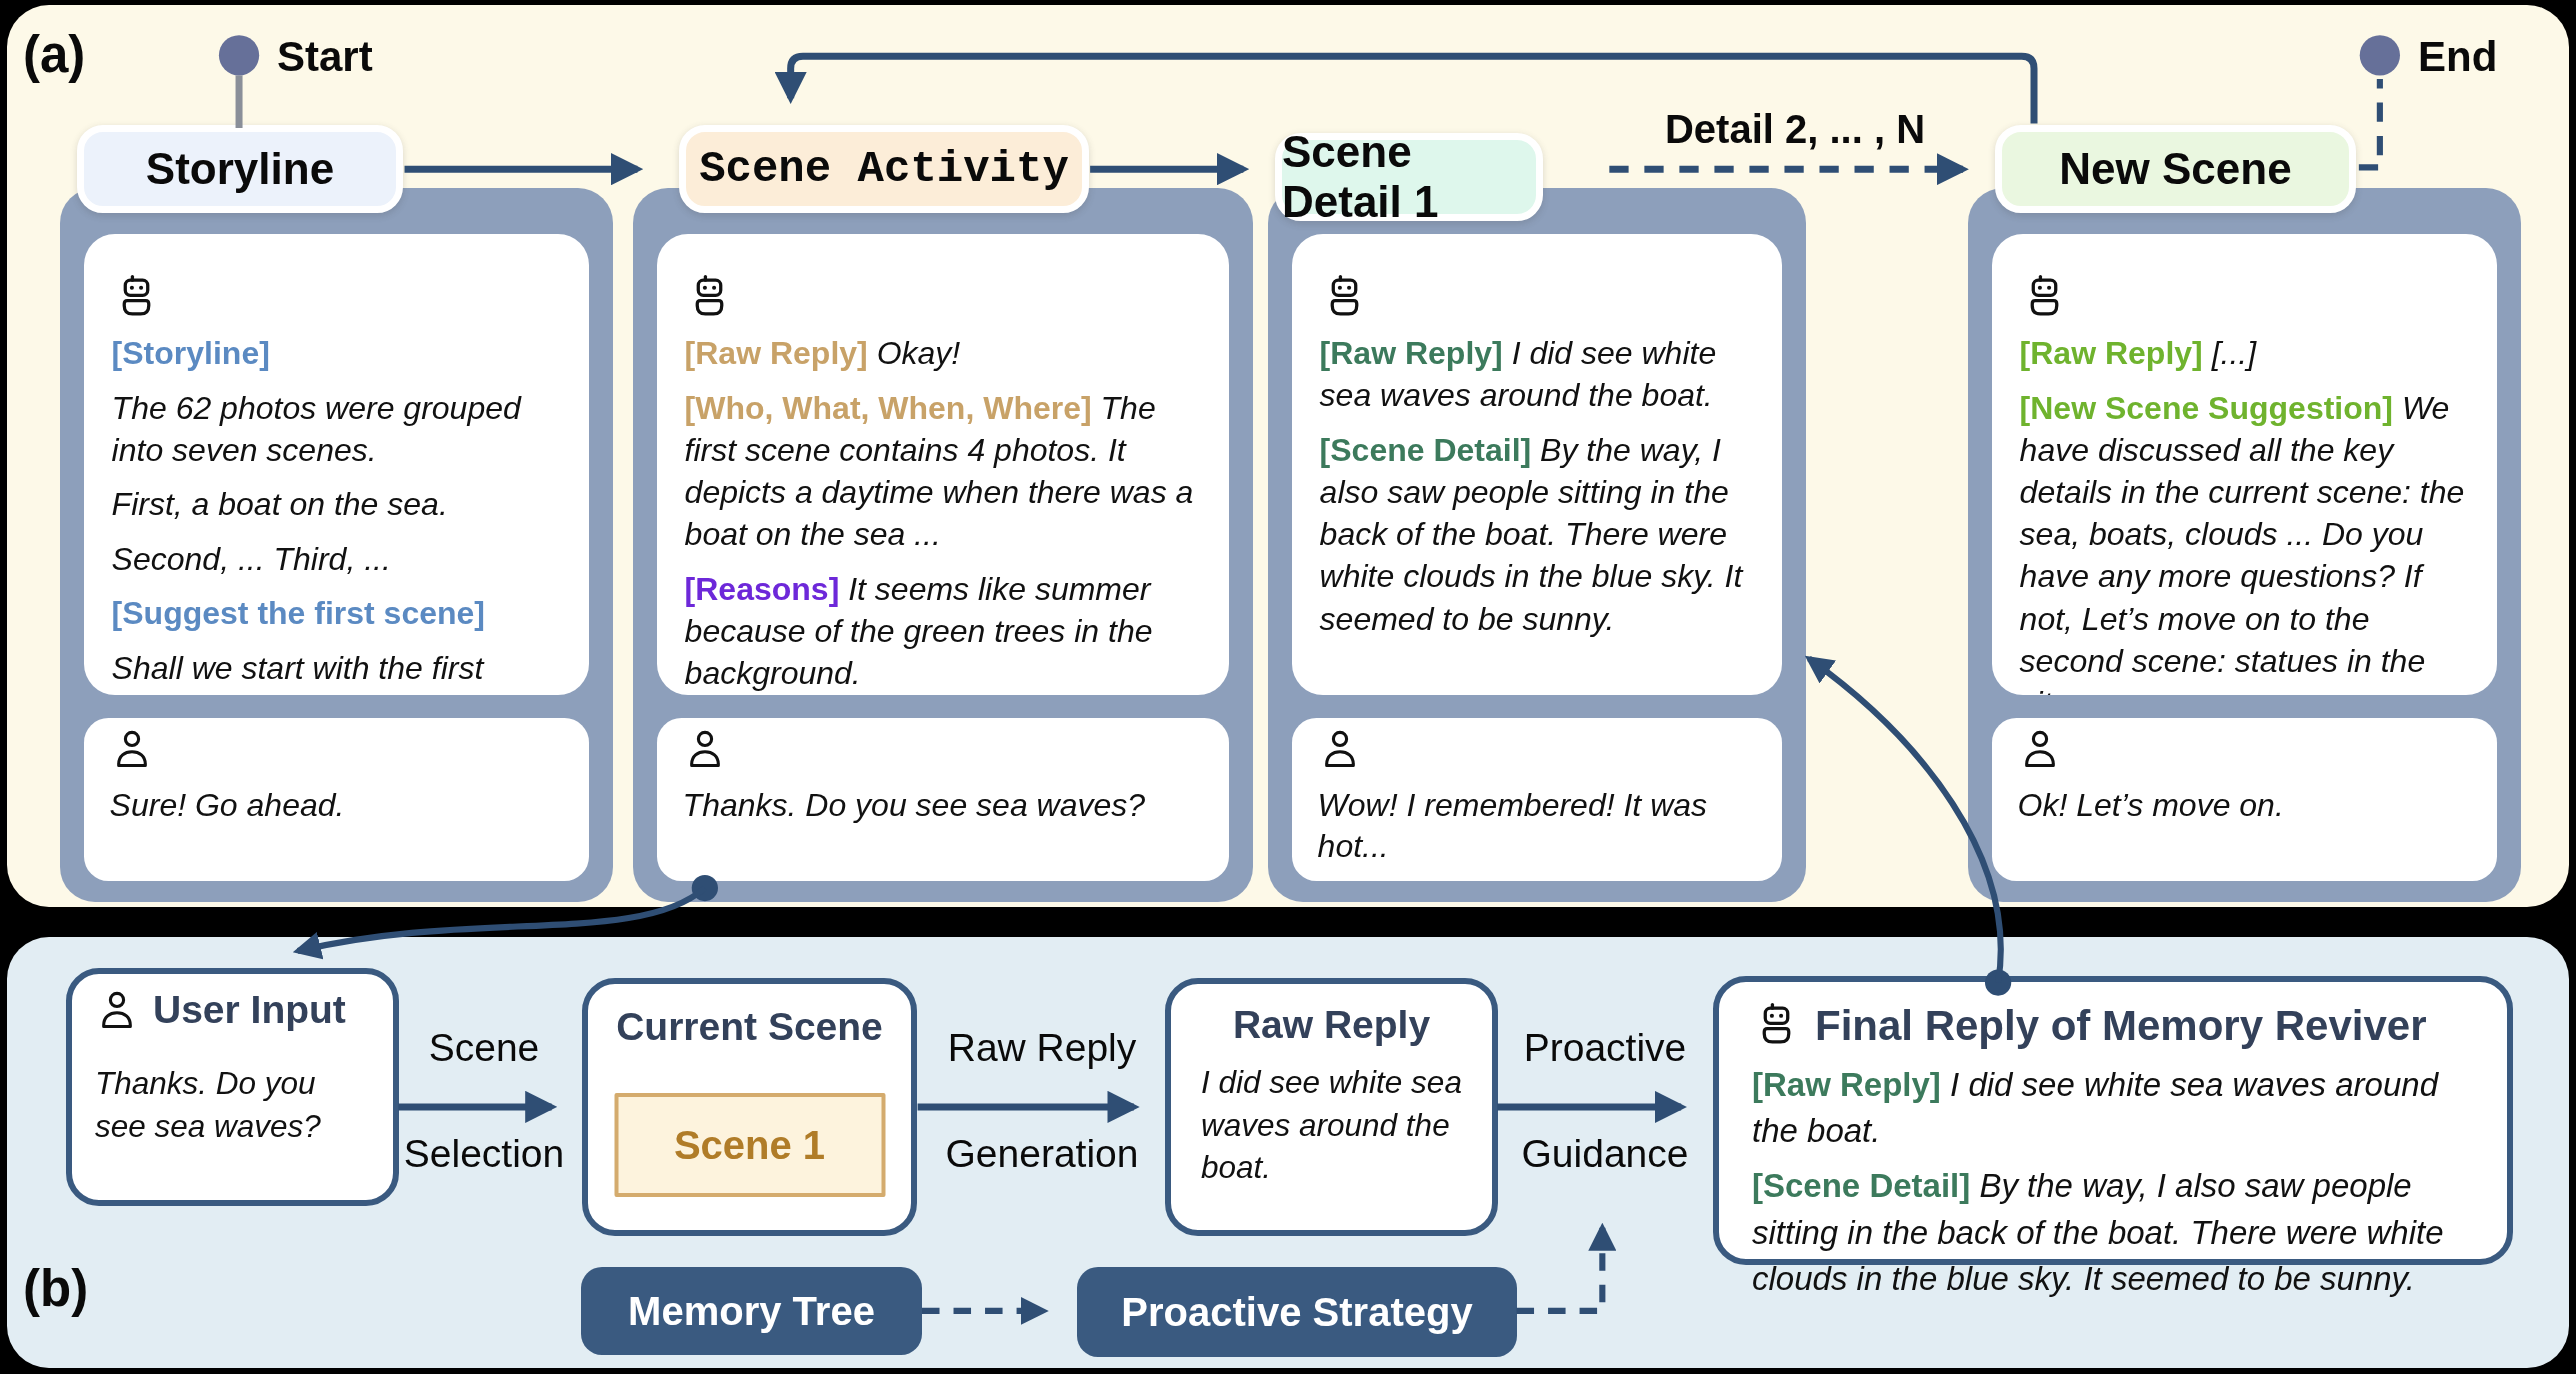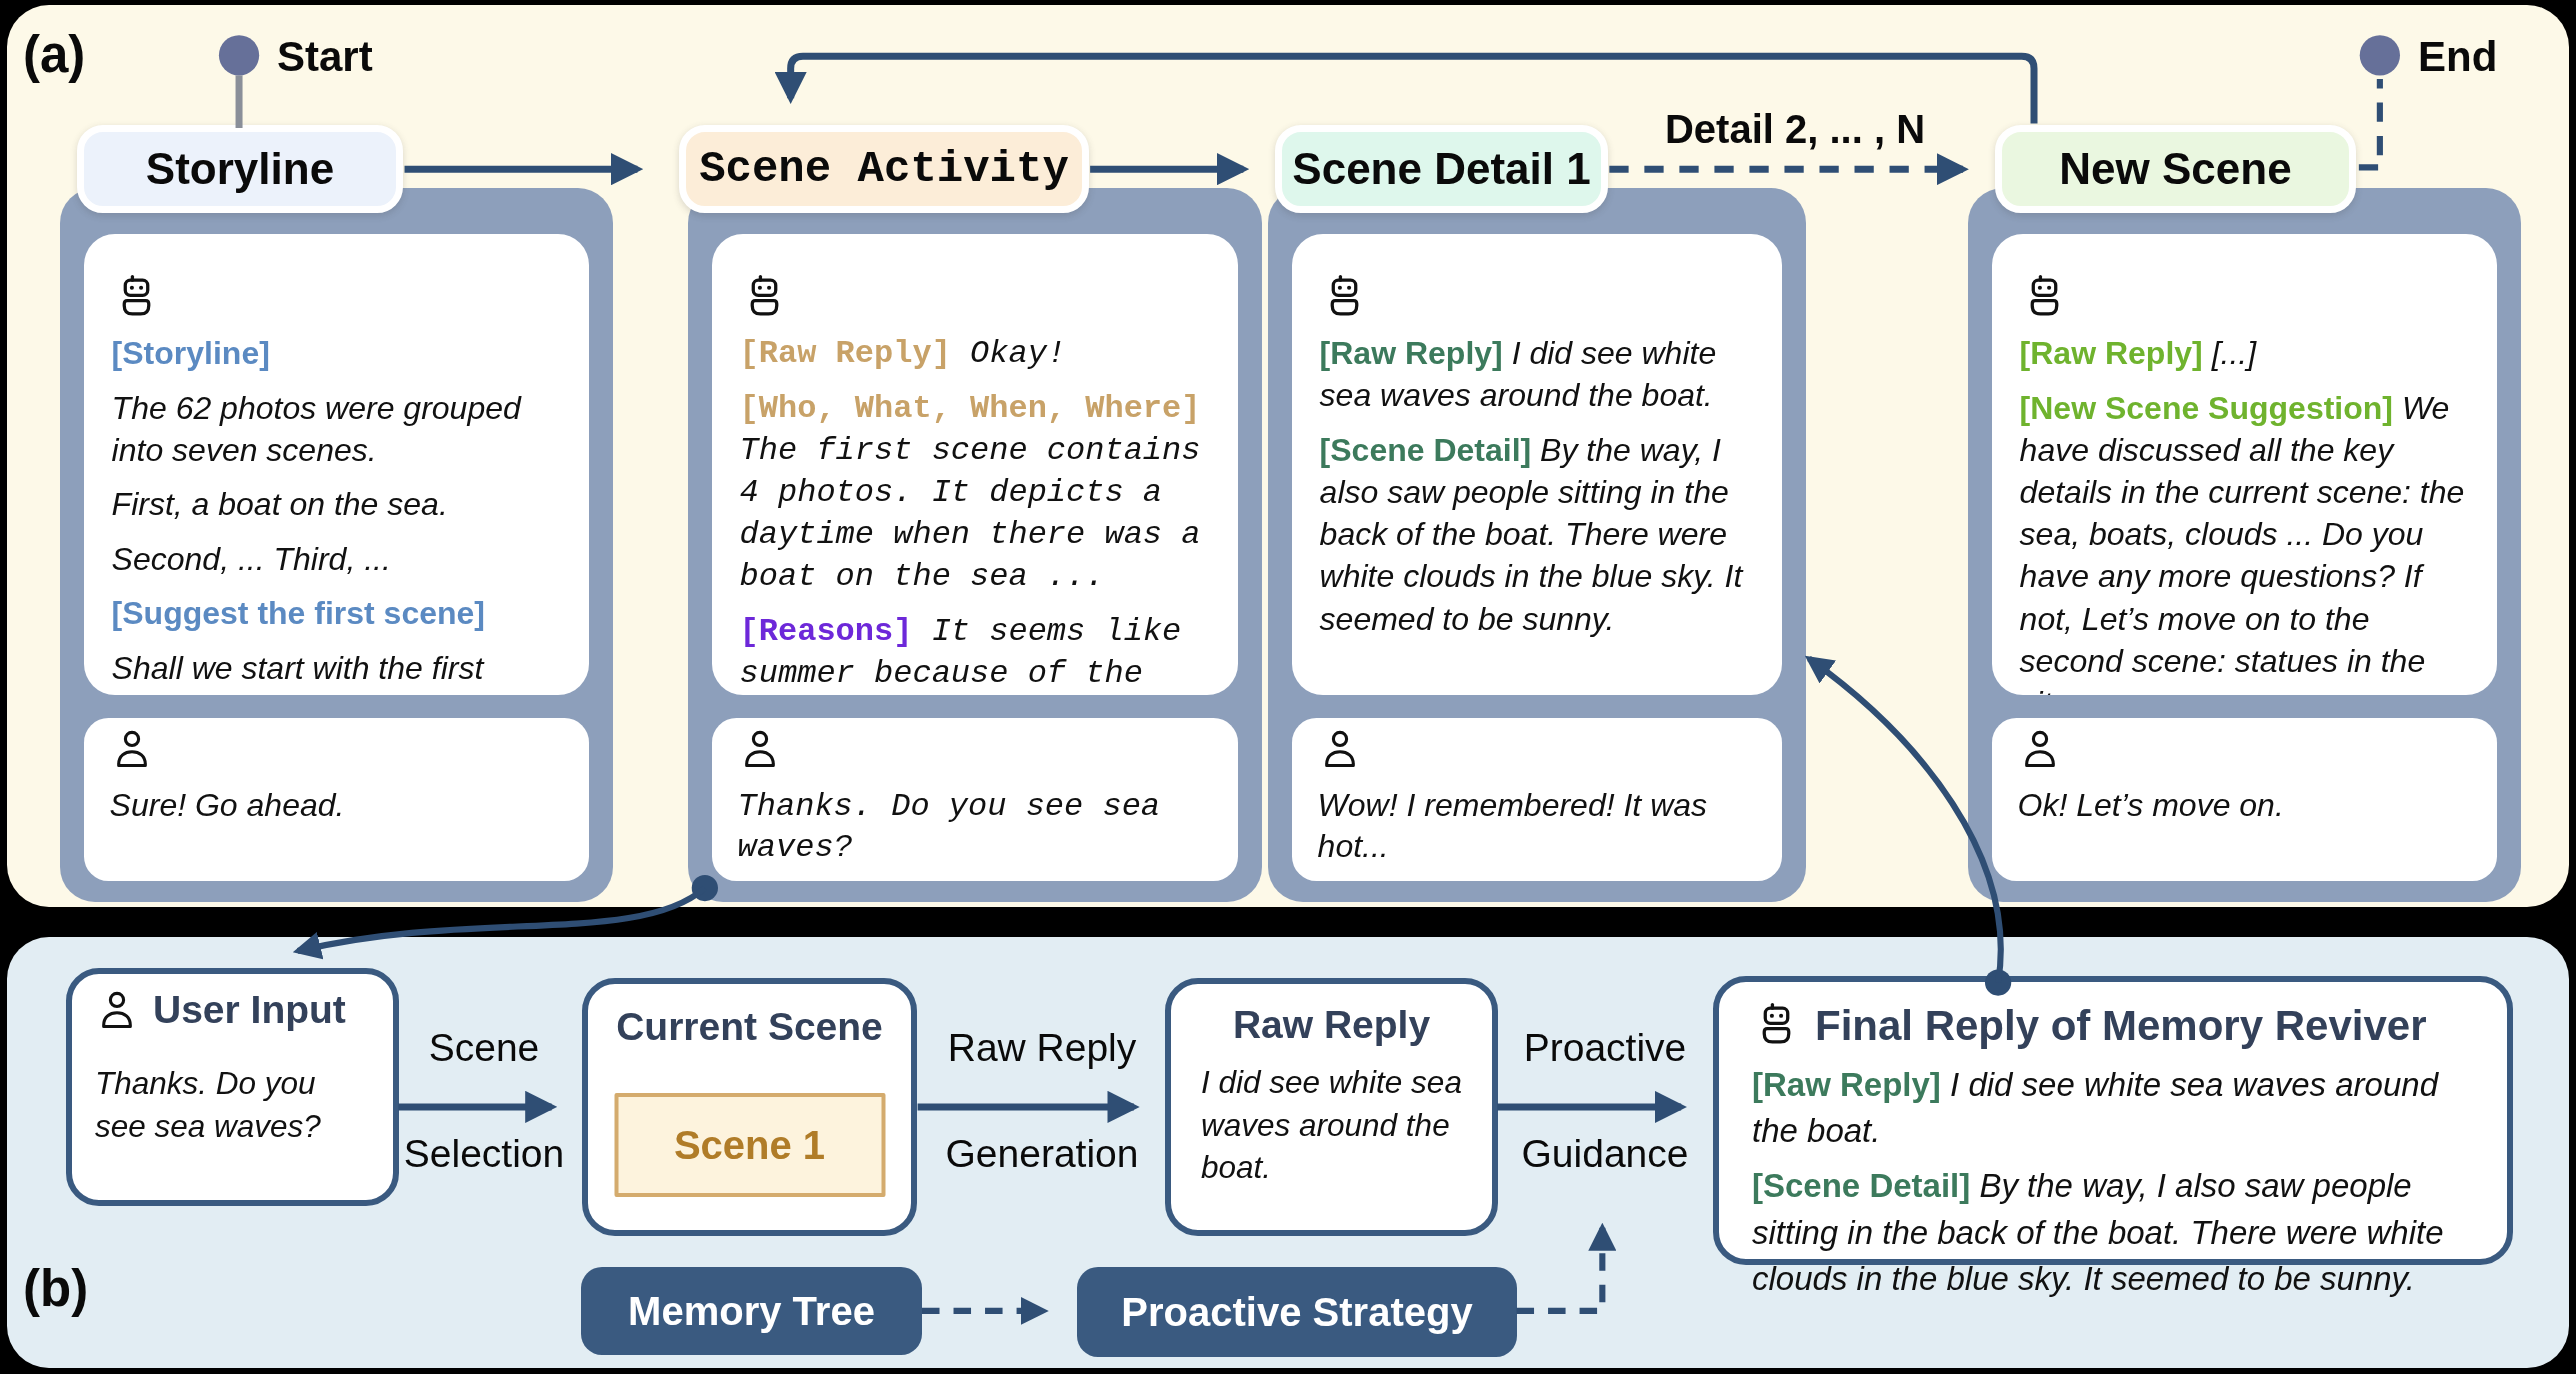--- a/index.html
+++ b/index.html
@@ -15,39 +15,39 @@
   #tag-b{left:23px;top:1259px;}
   .endpoint-label{position:absolute;font-size:42px;font-weight:bold;color:#0a0a0a;z-index:6;}
   #start-label{left:277px;top:33px;}
   #end-label{left:2418px;top:33px;}
   #detail-n-label{position:absolute;left:1795px;top:107px;transform:translateX(-50%);
     font-size:40px;font-weight:bold;color:#0a0a0a;z-index:6;}
 
   
   .scene-card{position:absolute;top:188px;height:714px;background:#8d9fbb;border-radius:35px;z-index:2;}
   #col0{left:60px;width:553px;}
-  #col1{left:688px;width:574px;font-family:Liberation Mono, monospace;}
+  #col1{left:633px;width:620px;}
   #col2{left:1268px;width:538px;}
   #col3{left:1968px;width:553px;}
   .bot-card{position:absolute;left:23.6px;right:23.6px;top:46px;height:461px;background:#fff;
     border-radius:31px;padding:39px 28px;box-sizing:border-box;overflow:hidden;}
   .user-card{position:absolute;left:23.6px;right:23.6px;top:530px;height:163px;background:#fff;
     border-radius:24.5px;padding:9px 26px;box-sizing:border-box;overflow:hidden;}
   .card-body{margin-top:7px;font-size:32px;line-height:1.32;}
   .card-body p{margin:0 0 12.3px 0;font-style:italic;}
   .kw{font-style:normal;font-weight:bold;}
   .user-text{margin-top:10.5px;font-style:italic;font-size:32px;line-height:1.3;}
 
   
   .pill{position:absolute;top:125px;height:88px;border-radius:26px;border:7px solid #fff;
     box-sizing:border-box;display:flex;align-items:center;justify-content:center;
     font-size:44px;font-weight:bold;color:#0a0a0a;z-index:4;box-shadow:0 2.6px 7px rgba(60,60,60,.18);}
   #pill0{left:77px;width:326px;}
   #pill1{left:679px;width:410px;}
-  #pill2{left:1275px;width:333px;}
+  #pill2{left:1275px;width:268px;margin-top:8px;}
   #pill3{left:1995px;width:361px;}
 
   
   .bbox{position:absolute;background:#fff;border:6.1px solid #3a5a80;border-radius:33px;box-sizing:border-box;z-index:3;}
   #user-input-box{left:66px;top:968px;width:333px;height:238px;padding:14px 21px 0 23px;}
   #current-scene-box{left:582px;top:978px;width:335px;height:258px;}
   #raw-reply-box{left:1165px;top:978px;width:333px;height:258px;}
   #final-reply-box{left:1713px;top:976px;width:800px;height:289px;padding:19px 33px;}
   .bbox-title{font-size:39px;font-weight:bold;color:#33415a;}
   .title-row{display:flex;align-items:center;gap:14px;}

